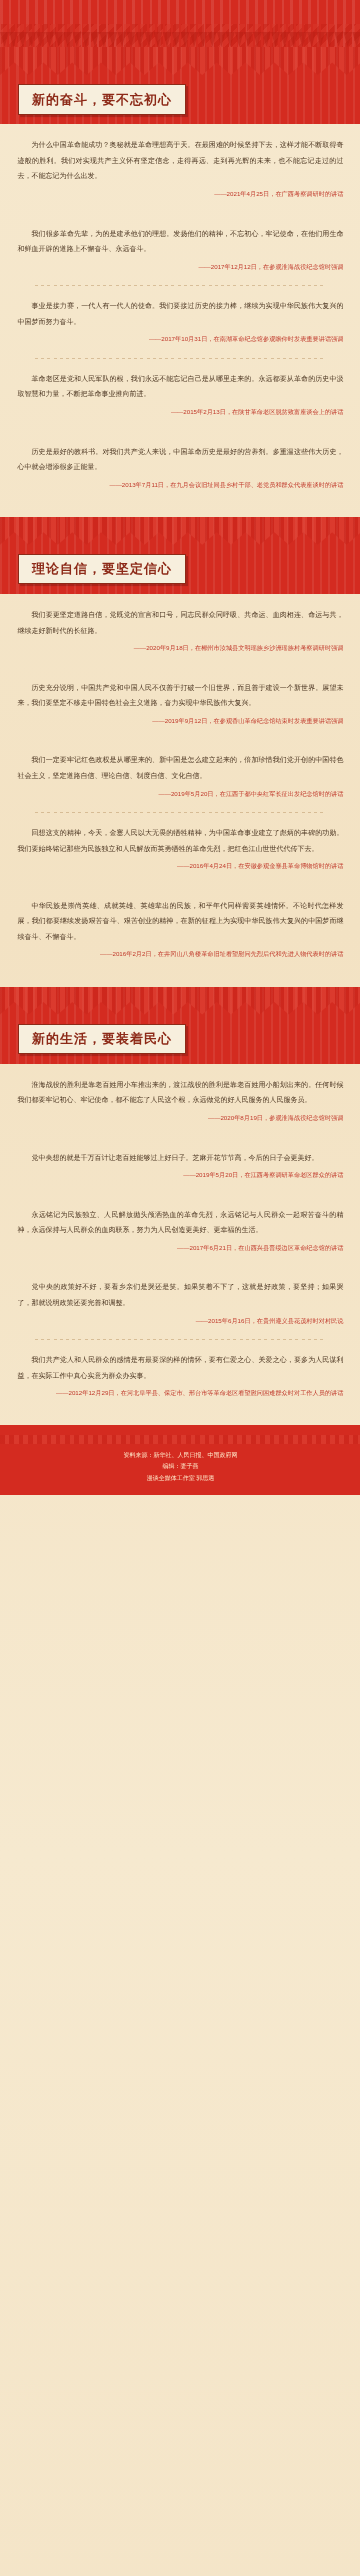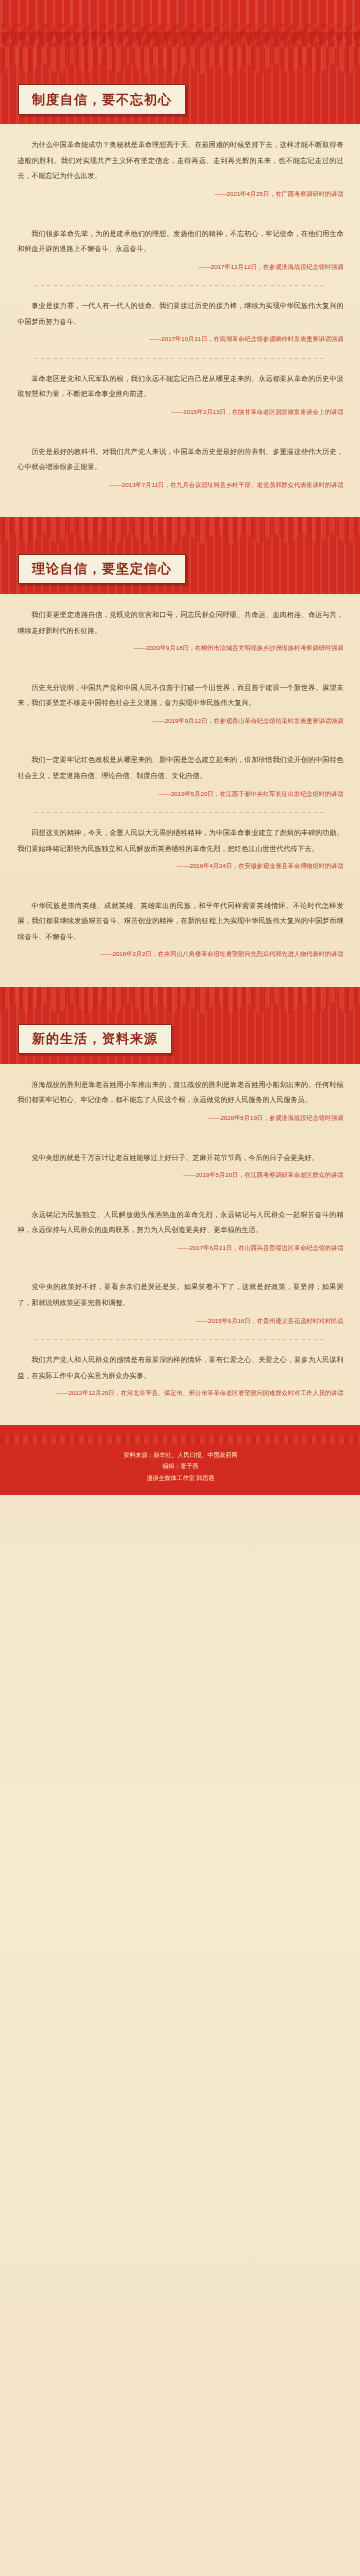--- a/index.html
+++ b/index.html
@@ -198,21 +198,21 @@
         <i></i>
         <i></i>
     </div>
   </div>
 
   <div class="section">
     <div class="sec-head">
       <div class="pattern"></div>
       <div class="topedge"></div>
       <div class="sec-title-plate">
-        <div class="t">制度自信，要不忘初心</div>
+        <div class="t">新的奋斗，要不忘初心</div>
       </div>
     </div>
     <div class="sec-body">
       <div class="para">
         <p class="text">为什么中国革命能成功？奥秘就是革命理想高于天。在最困难的时候坚持下去，这样才能不断取得奇迹般的胜利。我们对实现共产主义怀有坚定信念，走得再远、走到再光辉的未来，也不能忘记走过的过去，不能忘记为什么出发。</p>
         <p class="source">——2021年4月25日，在广西考察调研时的讲话</p>
       </div>
       <div class="divider"></div>
       <div class="para">
         <p class="text">我们很多革命先辈，为的是建承他们的理想。发扬他们的精神，不忘初心，牢记使命，在他们用生命和鲜血开辟的道路上不懈奋斗、永远奋斗。</p>
@@ -270,21 +270,21 @@
         <p class="source">——2016年2月2日，在井冈山八角楼革命旧址看望慰问先烈后代和先进人物代表时的讲话</p>
       </div>
     </div>
   </div>
 
   <div class="section">
     <div class="sec-head">
       <div class="pattern"></div>
       <div class="topedge"></div>
       <div class="sec-title-plate">
-        <div class="t">新的生活，资料来源</div>
+        <div class="t">新的生活，要装着民心</div>
       </div>
     </div>
     <div class="sec-body">
       <div class="para">
         <p class="text">淮海战役的胜利是靠老百姓用小车推出来的，渡江战役的胜利是靠老百姓用小船划出来的。任何时候我们都要牢记初心、牢记使命，都不能忘了人民这个根，永远做党的好人民服务的人民服务员。</p>
         <p class="source">——2020年8月19日，参观淮海战役纪念馆时强调</p>
       </div>
       <div class="divider"></div>
       <div class="para">
         <p class="text">党中央想的就是千万百计让老百姓能够过上好日子。芝麻开花节节高，今后的日子会更美好。</p>

